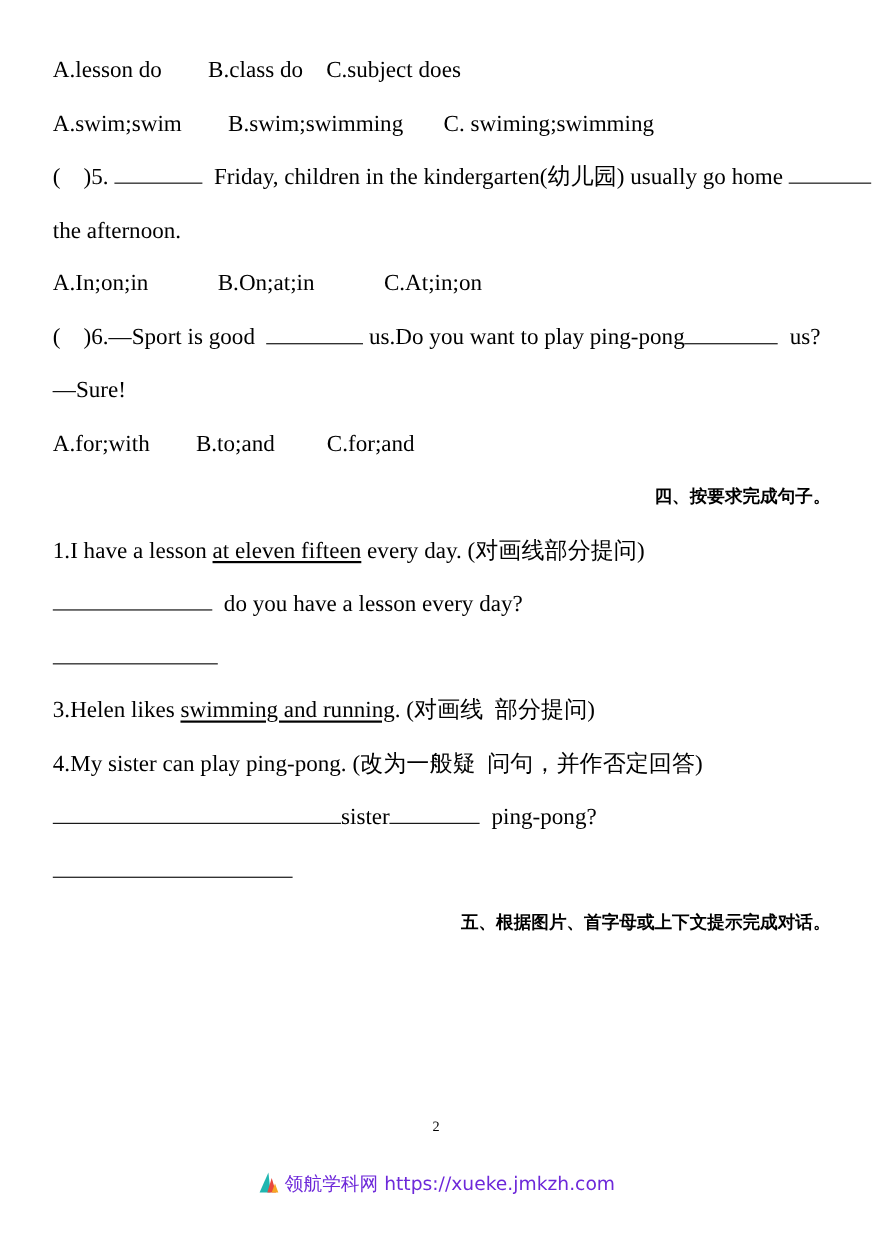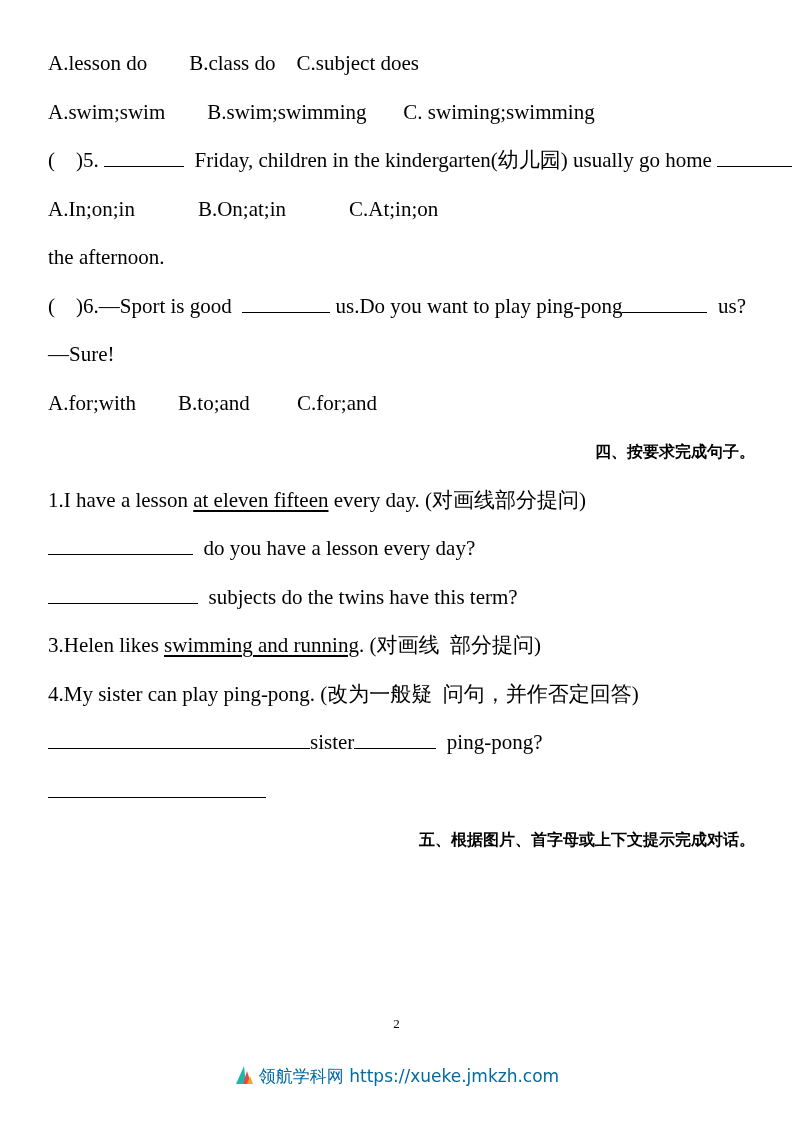--- a/index.html
+++ b/index.html
@@ -44,45 +44,45 @@
     text-align: center;
     font-size: 13px;
     font-family: "Liberation Serif", serif;
   }
   .watermark {
     position: absolute;
     top: 1064px;
     left: 0;
     width: 100%;
     text-align: center;
-    color: #0369a1;
+    color: #6d28d9;
     font-size: 17px;
     font-family: "DejaVu Sans", "Liberation Sans", sans-serif;
   }
   .watermark svg {
     vertical-align: -4px;
     margin-right: 5px;
   }
 </style>
 </head>
 <body>
 
 <div class="doc">
     <div class="line"><span>A.lesson do        B.class do    C.subject does</span></div>
     <div class="line"><span>A.swim;swim        B.swim;swimming       C. swiming;swimming</span></div>
     <div class="line"><span>(    )5. </span><span class="blank" style="width: 80px;"></span><span>  Friday, children in the kindergarten(幼儿园) usually go home </span><span class="blank" style="width: 75px;"></span><span>  four thirty</span><span class="blank" style="width: 20px;"></span></div>
+    <div class="line"><span>the afternoon.</span></div>
     <div class="line"><span>A.In;on;in            B.On;at;in            C.At;in;on</span></div>
-    <div class="line"><span>the afternoon.</span></div>
     <div class="line"><span>(    )6.—Sport is good  </span><span class="blank" style="width: 88px;"></span><span> us.Do you want to play ping-pong</span><span class="blank" style="width: 85px;"></span><span>  us?</span></div>
     <div class="line"><span>—Sure!</span></div>
     <div class="line"><span>A.for;with        B.to;and         C.for;and</span></div>
     <div class="line bold"><span>四、按要求完成句子。</span></div>
     <div class="line"><span>1.I have a lesson </span><span class="underlined">at eleven fifteen</span><span> every day. (对画线部分提问)</span></div>
     <div class="line"><span class="blank" style="width: 145px;"></span><span>  do you have a lesson every day?</span></div>
-    <div class="line"><span class="blank" style="width: 150px;"></span><span>  subjects do the twins have this term?</span></div>
+    <div class="line"><span class="blank" style="width: 150px;"></span></div>
     <div class="line"><span>3.Helen likes </span><span class="underlined">swimming and running</span><span>. (对画线  部分提问)</span></div>
     <div class="line"><span>4.My sister can play ping-pong. (改为一般疑  问句，并作否定回答)</span></div>
     <div class="line"><span class="blank" style="width: 262px;"></span><span>sister</span><span class="blank" style="width: 82px;"></span><span>  ping-pong?</span></div>
     <div class="line"><span class="blank" style="width: 218px;"></span></div>
     <div class="line bold"><span>五、根据图片、首字母或上下文提示完成对话。</span></div>
   </div>
 
 <div class="page-number">2</div>
 
 <div class="watermark"><svg width="20" height="22" viewBox="0 0 20 22">

